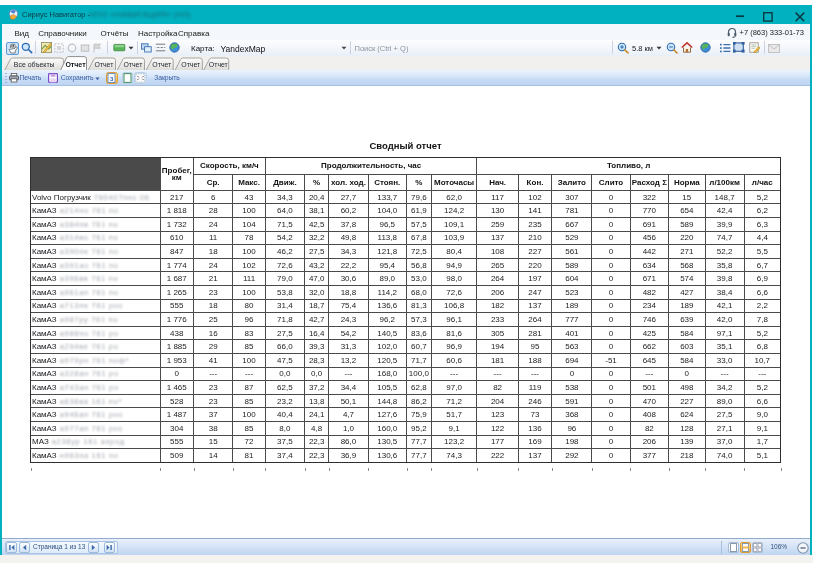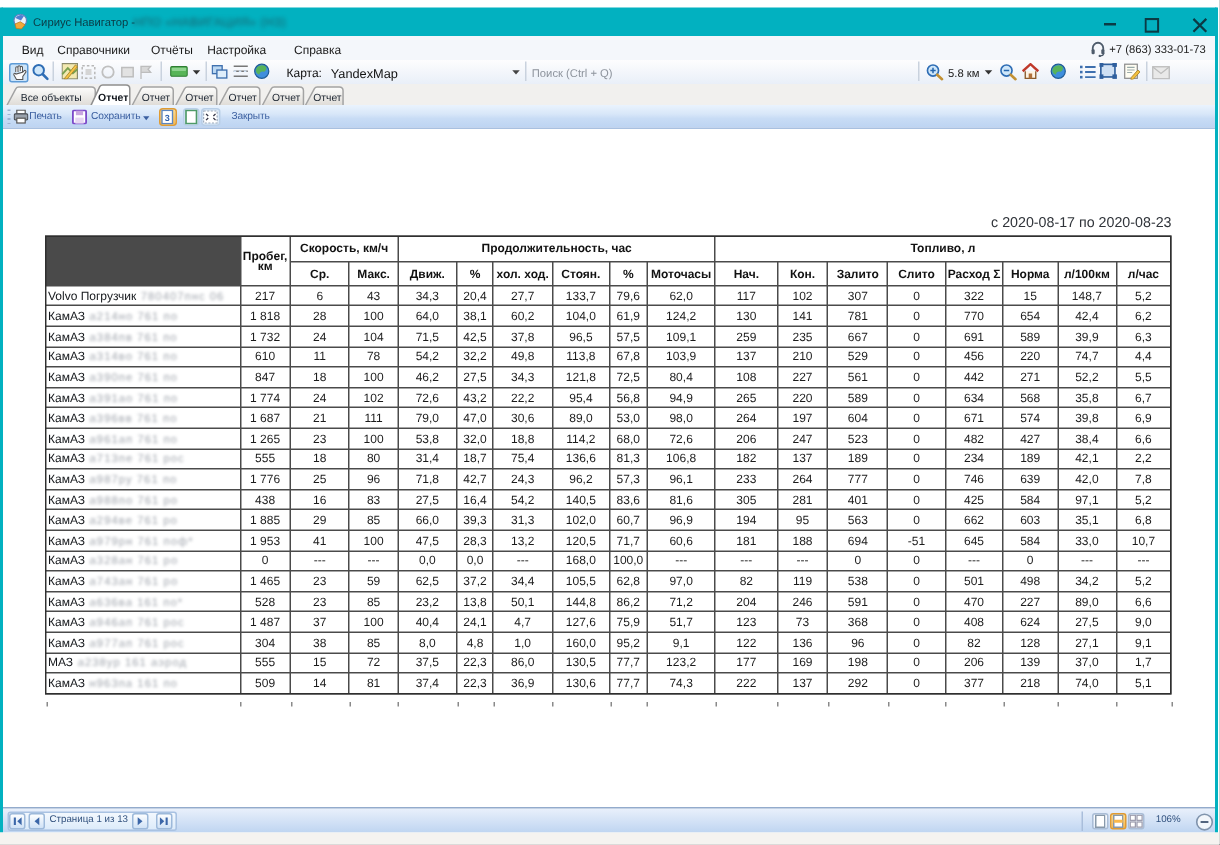--- a/index.html
+++ b/index.html
@@ -60,21 +60,21 @@
           <path d="M0.6 0.6 L9.2 9.2 M9.2 0.6 L0.6 9.2" stroke="#0b3a44" stroke-width="1.5"></path>
         </svg>
       </div>
   </div>
 
   <div class="abs" id="menu">
     <span class="mi" style="left:12.5px">Вид</span>
     <span class="mi" style="left:36.2px">Справочники</span>
     <span class="mi" style="left:98.6px">Отчёты</span>
     <span class="mi" style="left:136.1px">Настройка</span>
-    <span class="mi" style="left:194px">Справка</span>
+    <span class="mi" style="left:176px">Справка</span>
     <div class="abs" style="left:725px;top:2.5px">
         <svg width="10" height="11" viewBox="0 0 10 11" style="display:block;">
           <path d="M1.5 7 V5 a3.5 3.5 0 0 1 7 0 V7" fill="none" stroke="#4d5b6b" stroke-width="1.2"></path>
           <rect x=".7" y="5.8" width="2.1" height="3.4" rx=".9" fill="#4d5b6b"></rect>
           <rect x="7.2" y="5.8" width="2.1" height="3.4" rx=".9" fill="#4d5b6b"></rect>
           <path d="M6.5 10.3 q2.2 0 2.4-2" fill="none" stroke="#4d5b6b" stroke-width=".8"></path>
           <circle cx="6.2" cy="10.3" r=".8" fill="#4d5b6b"></circle>
         </svg>
       </div>
     <span class="abs" style="left:737.5px;top:3.5px;font-size:7.5px;color:#222">+7 (863) 333-01-73</span>
@@ -292,21 +292,21 @@
     <div class="sbtn" style="left:132.3px;background:#dceaf8;border:1px solid #b9cfe8">
         <svg width="11" height="10" viewBox="0 0 11 10" style="display:block;">
           <rect x=".8" y=".8" width="9.4" height="8.4" fill="#fff" stroke="#9aa7b8" stroke-width=".8" stroke-dasharray="1.4 1.1"></rect>
           <path d="M2.5 2.8 l1.5 1.5 m3.6 0 L9.1 2.8 M2.5 7.2 l1.5-1.5 m3.6 0 L9.1 7.2" stroke="#334" stroke-width=".9"></path>
         </svg>
       </div>
     <span class="abs" style="left:152.3px;top:4px">Закрыть</span>
   </div>
 
   <div class="abs" id="content"></div>
-  <div id="rdate">с 2020-08-17 по 2020-08-23</div>
+  <div id="rtitle">Сводный отчет</div>
   <div id="grid">
       <div class="hc" style="grid-column:2;grid-row:1/3">Пробег,<br>км</div>
       <div class="hc" style="grid-column:3/5;grid-row:1">Скорость, км/ч</div>
       <div class="hc" style="grid-column:5/11;grid-row:1">Продолжительность, час</div>
       <div class="hc" style="grid-column:11/19;grid-row:1">Топливо, л</div>
       <div class="hc" style="grid-column:3;grid-row:2">Ср.</div>
       <div class="hc" style="grid-column:4;grid-row:2">Макс.</div>
       <div class="hc" style="grid-column:5;grid-row:2">Движ.</div>
       <div class="hc" style="grid-column:6;grid-row:2">%</div>
       <div class="hc" style="grid-column:7;grid-row:2">хол. ход.</div>
@@ -569,21 +569,21 @@
       <div class="dc" style="grid-column:12;grid-row:16">---</div>
       <div class="dc" style="grid-column:13;grid-row:16">0</div>
       <div class="dc" style="grid-column:14;grid-row:16">0</div>
       <div class="dc" style="grid-column:15;grid-row:16">---</div>
       <div class="dc" style="grid-column:16;grid-row:16">0</div>
       <div class="dc" style="grid-column:17;grid-row:16">---</div>
       <div class="dc" style="grid-column:18;grid-row:16">---</div>
       <div class="nc" style="grid-row:17">КамАЗ <span class="blr">а743ан 761 ро</span></div>
       <div class="dc" style="grid-column:2;grid-row:17">1 465</div>
       <div class="dc" style="grid-column:3;grid-row:17">23</div>
-      <div class="dc" style="grid-column:4;grid-row:17">59</div>
+      <div class="dc" style="grid-column:4;grid-row:17">87</div>
       <div class="dc" style="grid-column:5;grid-row:17">62,5</div>
       <div class="dc" style="grid-column:6;grid-row:17">37,2</div>
       <div class="dc" style="grid-column:7;grid-row:17">34,4</div>
       <div class="dc" style="grid-column:8;grid-row:17">105,5</div>
       <div class="dc" style="grid-column:9;grid-row:17">62,8</div>
       <div class="dc" style="grid-column:10;grid-row:17">97,0</div>
       <div class="dc" style="grid-column:11;grid-row:17">82</div>
       <div class="dc" style="grid-column:12;grid-row:17">119</div>
       <div class="dc" style="grid-column:13;grid-row:17">538</div>
       <div class="dc" style="grid-column:14;grid-row:17">0</div>

